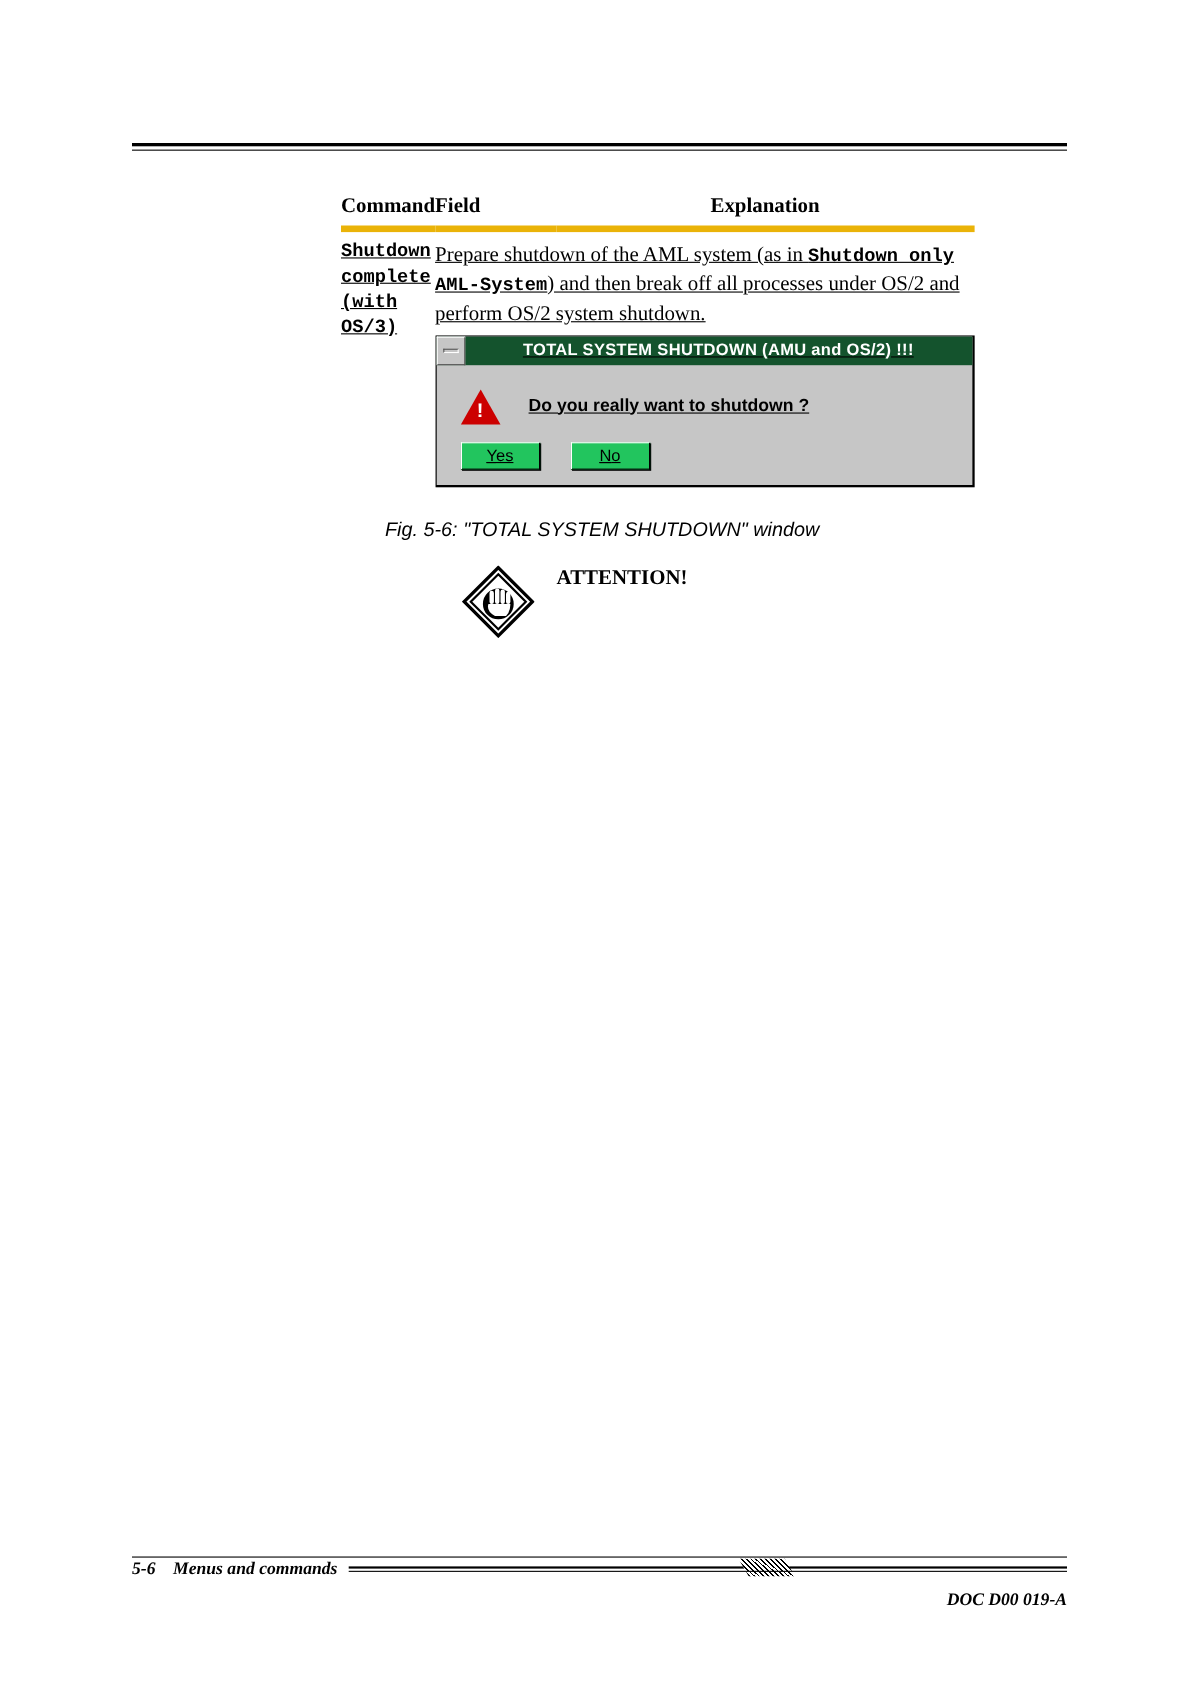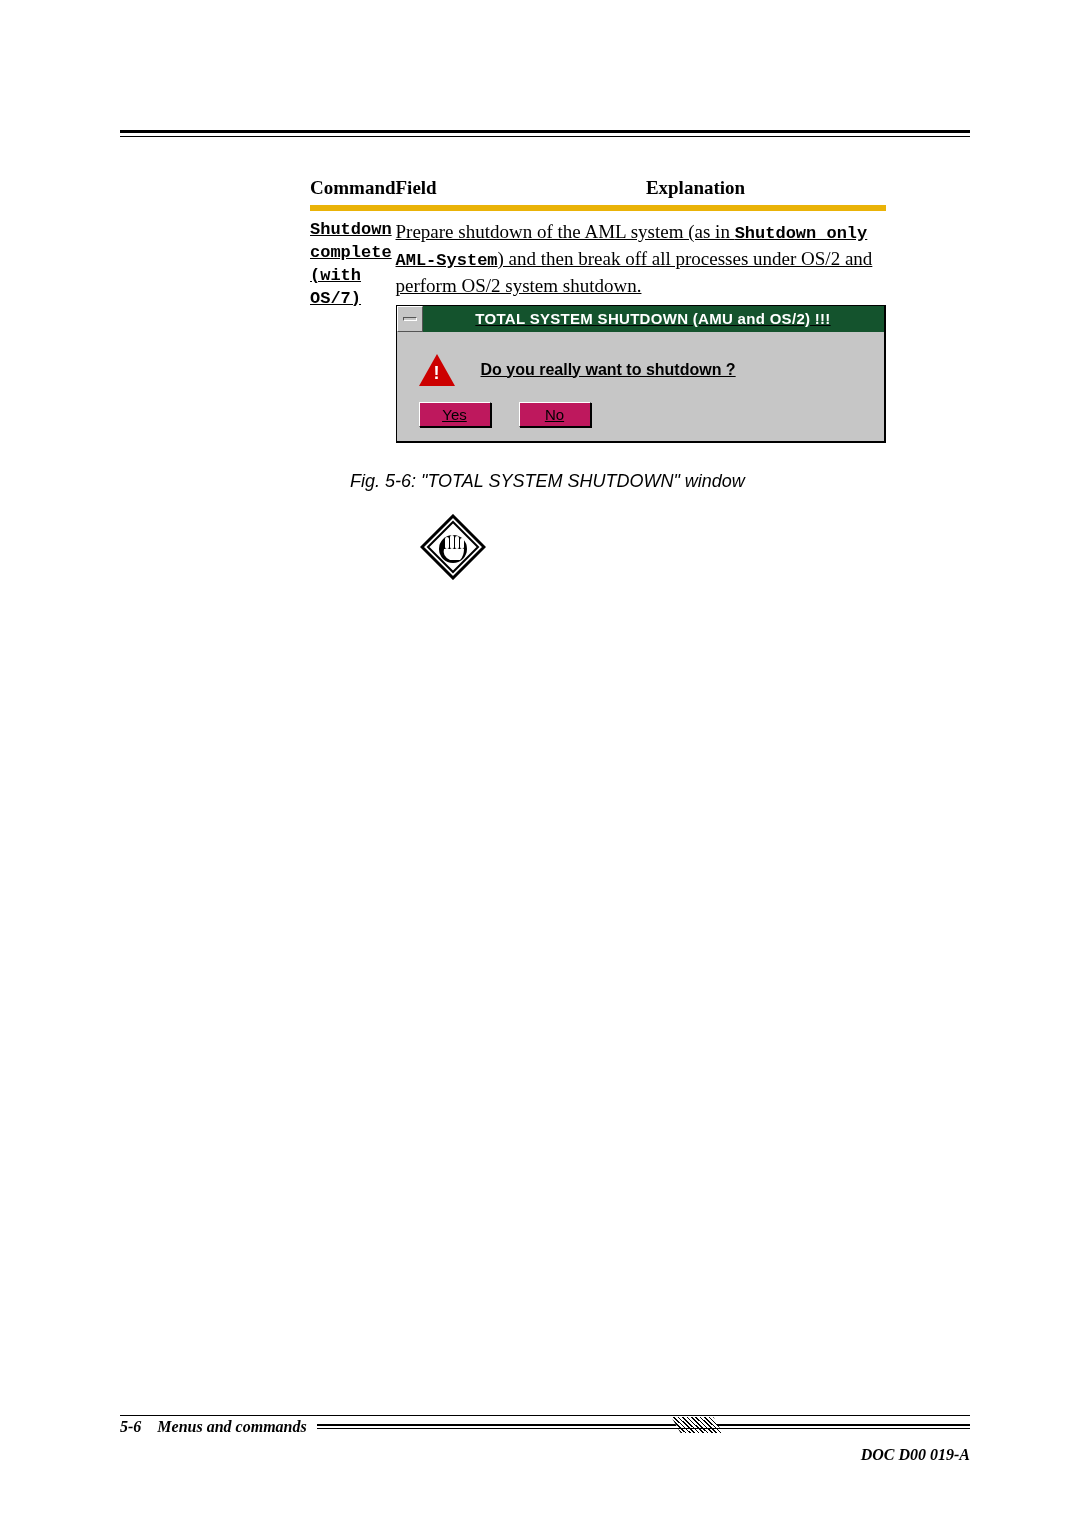--- a/index.html
+++ b/index.html
@@ -141,21 +141,21 @@
     font-size: 16px;
   }
   .btnrow {
     margin-top: 16px;
     display: flex;
     gap: 28px;
   }
   .os2btn {
     min-width: 72px;
     padding: 3px 14px;
-    background: #be185d;
+    background: #22c55e;
     border: 1px solid #000;
     border-top-color: #fff;
     border-left-color: #fff;
     font-size: 15px;
     font-family: Arial, sans-serif;
     text-align: center;
     box-shadow: 1px 1px 0 #000;
   }
   .ul { text-decoration: underline; }
   .caption {
@@ -255,21 +255,21 @@
           <th style="width:120px">Command</th>
           <th style="width:110px">Field</th>
           <th class="center">Explanation</th>
         </tr>
       </thead>
       <tbody>
         <tr>
           <td>
             <div class="monobold">Shutdown</div>
             <div class="monobold">complete</div>
-            <div class="monobold">(with OS/7)</div>
+            <div class="monobold">(with OS/3)</div>
           </td>
           <td colspan="2">
             <span class="explain-text">Prepare shutdown of the AML system (as in </span><span class="monobold">Shutdown only AML-System</span><span class="explain-text">) and then break off all processes under OS/2 and perform OS/2 system shutdown.</span>
 
             <div class="dialog-wrap">
               <div class="dialog">
                 <div class="dialog-titlebar">
                   <div class="sysmenu">
                       <div class="sysmenu-inner"></div>
                     </div>
@@ -299,20 +299,21 @@
         <polygon points="33,2 64,33 33,64 2,33" fill="#fff" stroke="#000" stroke-width="3"></polygon>
         <polygon points="33,8 58,33 33,58 8,33" fill="#fff" stroke="#000" stroke-width="2"></polygon>
         <circle cx="33" cy="35" r="14" fill="#000"></circle>
         <rect x="25" y="23" width="4" height="12" rx="2" fill="#fff"></rect>
         <rect x="30" y="21" width="4" height="14" rx="2" fill="#fff"></rect>
         <rect x="35" y="22" width="4" height="13" rx="2" fill="#fff"></rect>
         <rect x="40" y="24" width="4" height="11" rx="2" fill="#fff"></rect>
         <path d="M24 35 Q22 42 30 46 L40 46 Q44 42 44 35 Z" fill="#fff"></path>
       </svg>
       <div class="att-text">
+        <div class="att-heading">ATTENTION!</div>
       </div>
     </div>
   </div>
 
   <div class="footer">
     <div class="footer-line"></div>
     <div class="footer-row">
       <div class="footer-left">
         <span>5-6</span>&nbsp;&nbsp;&nbsp;&nbsp;<span>Menus and commands</span>
       </div>

